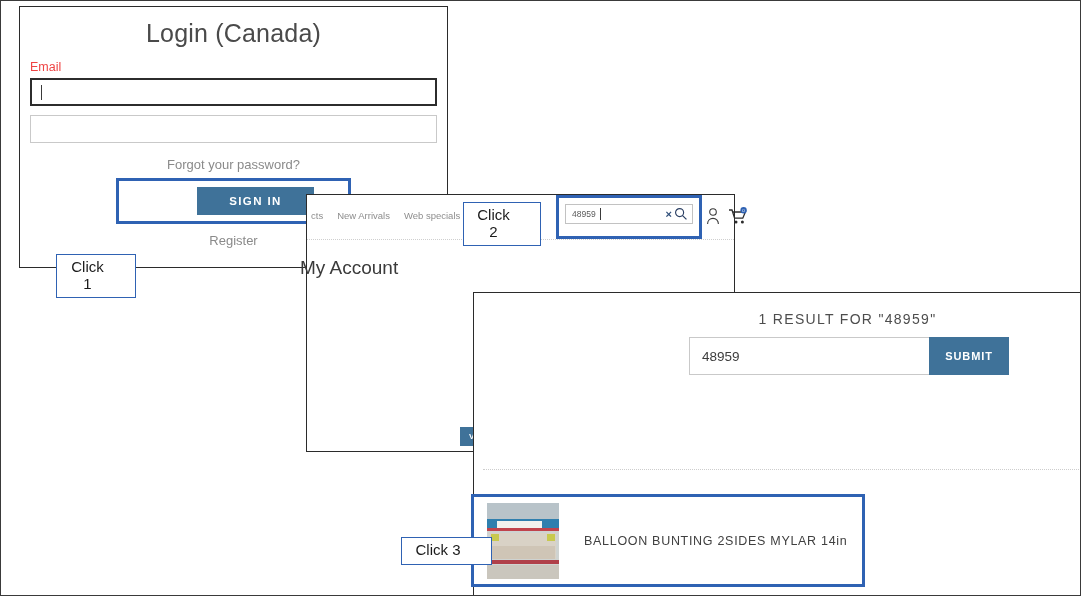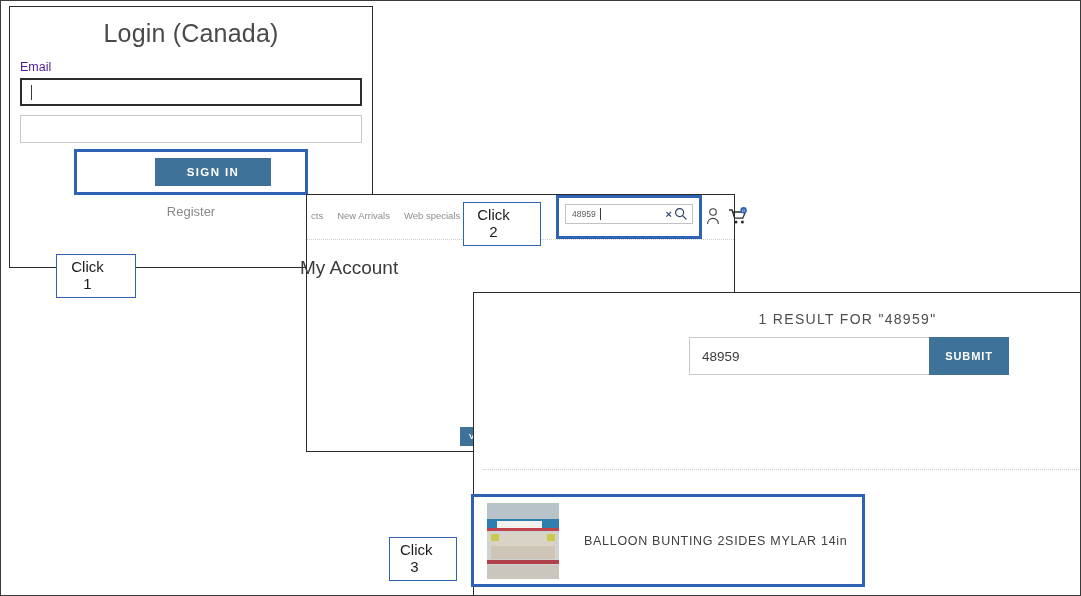--- a/index.html
+++ b/index.html
@@ -19,32 +19,32 @@
 
   
   .panel{
     position:absolute;
     background:#ffffff;
     border:1px solid #2b2b2b;
     box-sizing:border-box;
   }
 
   
-  #panel-login{ left:8px; top:5px; width:364px; height:262px; z-index:10; }
+  #panel-login{ left:18px; top:5px; width:429px; height:262px; z-index:10; }
   .login-title{
     text-align:center;
     font-size:25px;
     color:#4a4a4a;
     font-weight:400;
     margin:12px 0 12px 0;
     letter-spacing:0.2px;
   }
   .field-label{
     font-size:12.5px;
-    color:#4c1d95;
+    color:#ef4444;
     margin:0 0 4px 10px;
   }
   .field-box{
     margin:0 10px 0 10px;
     height:28px;
     box-sizing:border-box;
     background:#fff;
   }
   .field-box.focused{ border:2px solid #2c2c2c; }
   .field-box.plain{ border:1px solid #c9c9c9; }
@@ -104,21 +104,21 @@
     font-size:15px;
     padding:4px 27px 5px 10px;
     box-sizing:border-box;
     text-align:center;
     line-height:1.1;
     z-index:60;
     font-family:"Liberation Sans","DejaVu Sans",sans-serif;
   }
   #click1{ left:55px; top:230px; width:80px;margin-top:23px; }
   #click2{ left:462px; top:201px; width:78px; }
-  #click3{ left:388px; top:536px; width:68px; }
+  #click3{ left:400px; top:536px; width:91px; }
 
   
   #panel-account{ left:305px; top:193px; width:429px; height:258px; z-index:20; }
   .acct-header{
     position:relative;
     height:45px;
     box-sizing:border-box;
     border-bottom:1px dotted #cfcfcf;
   }
   .nav-links{
@@ -326,20 +326,21 @@
 
     <div class="field-label">Email</div>
     <div class="field-box focused">
       <span class="caret"></span>
     </div>
 
     <div class="spacer-8"></div>
 
     <div class="field-box plain"></div>
 
+    <div class="link-center">Forgot your password?</div>
 
     <div class="signin-row">
       <div class="signin-hl">
         <button class="btn-primary">SIGN IN</button>
       </div>
     </div>
 
     <div class="register-link">Register</div>
   </div>
 

